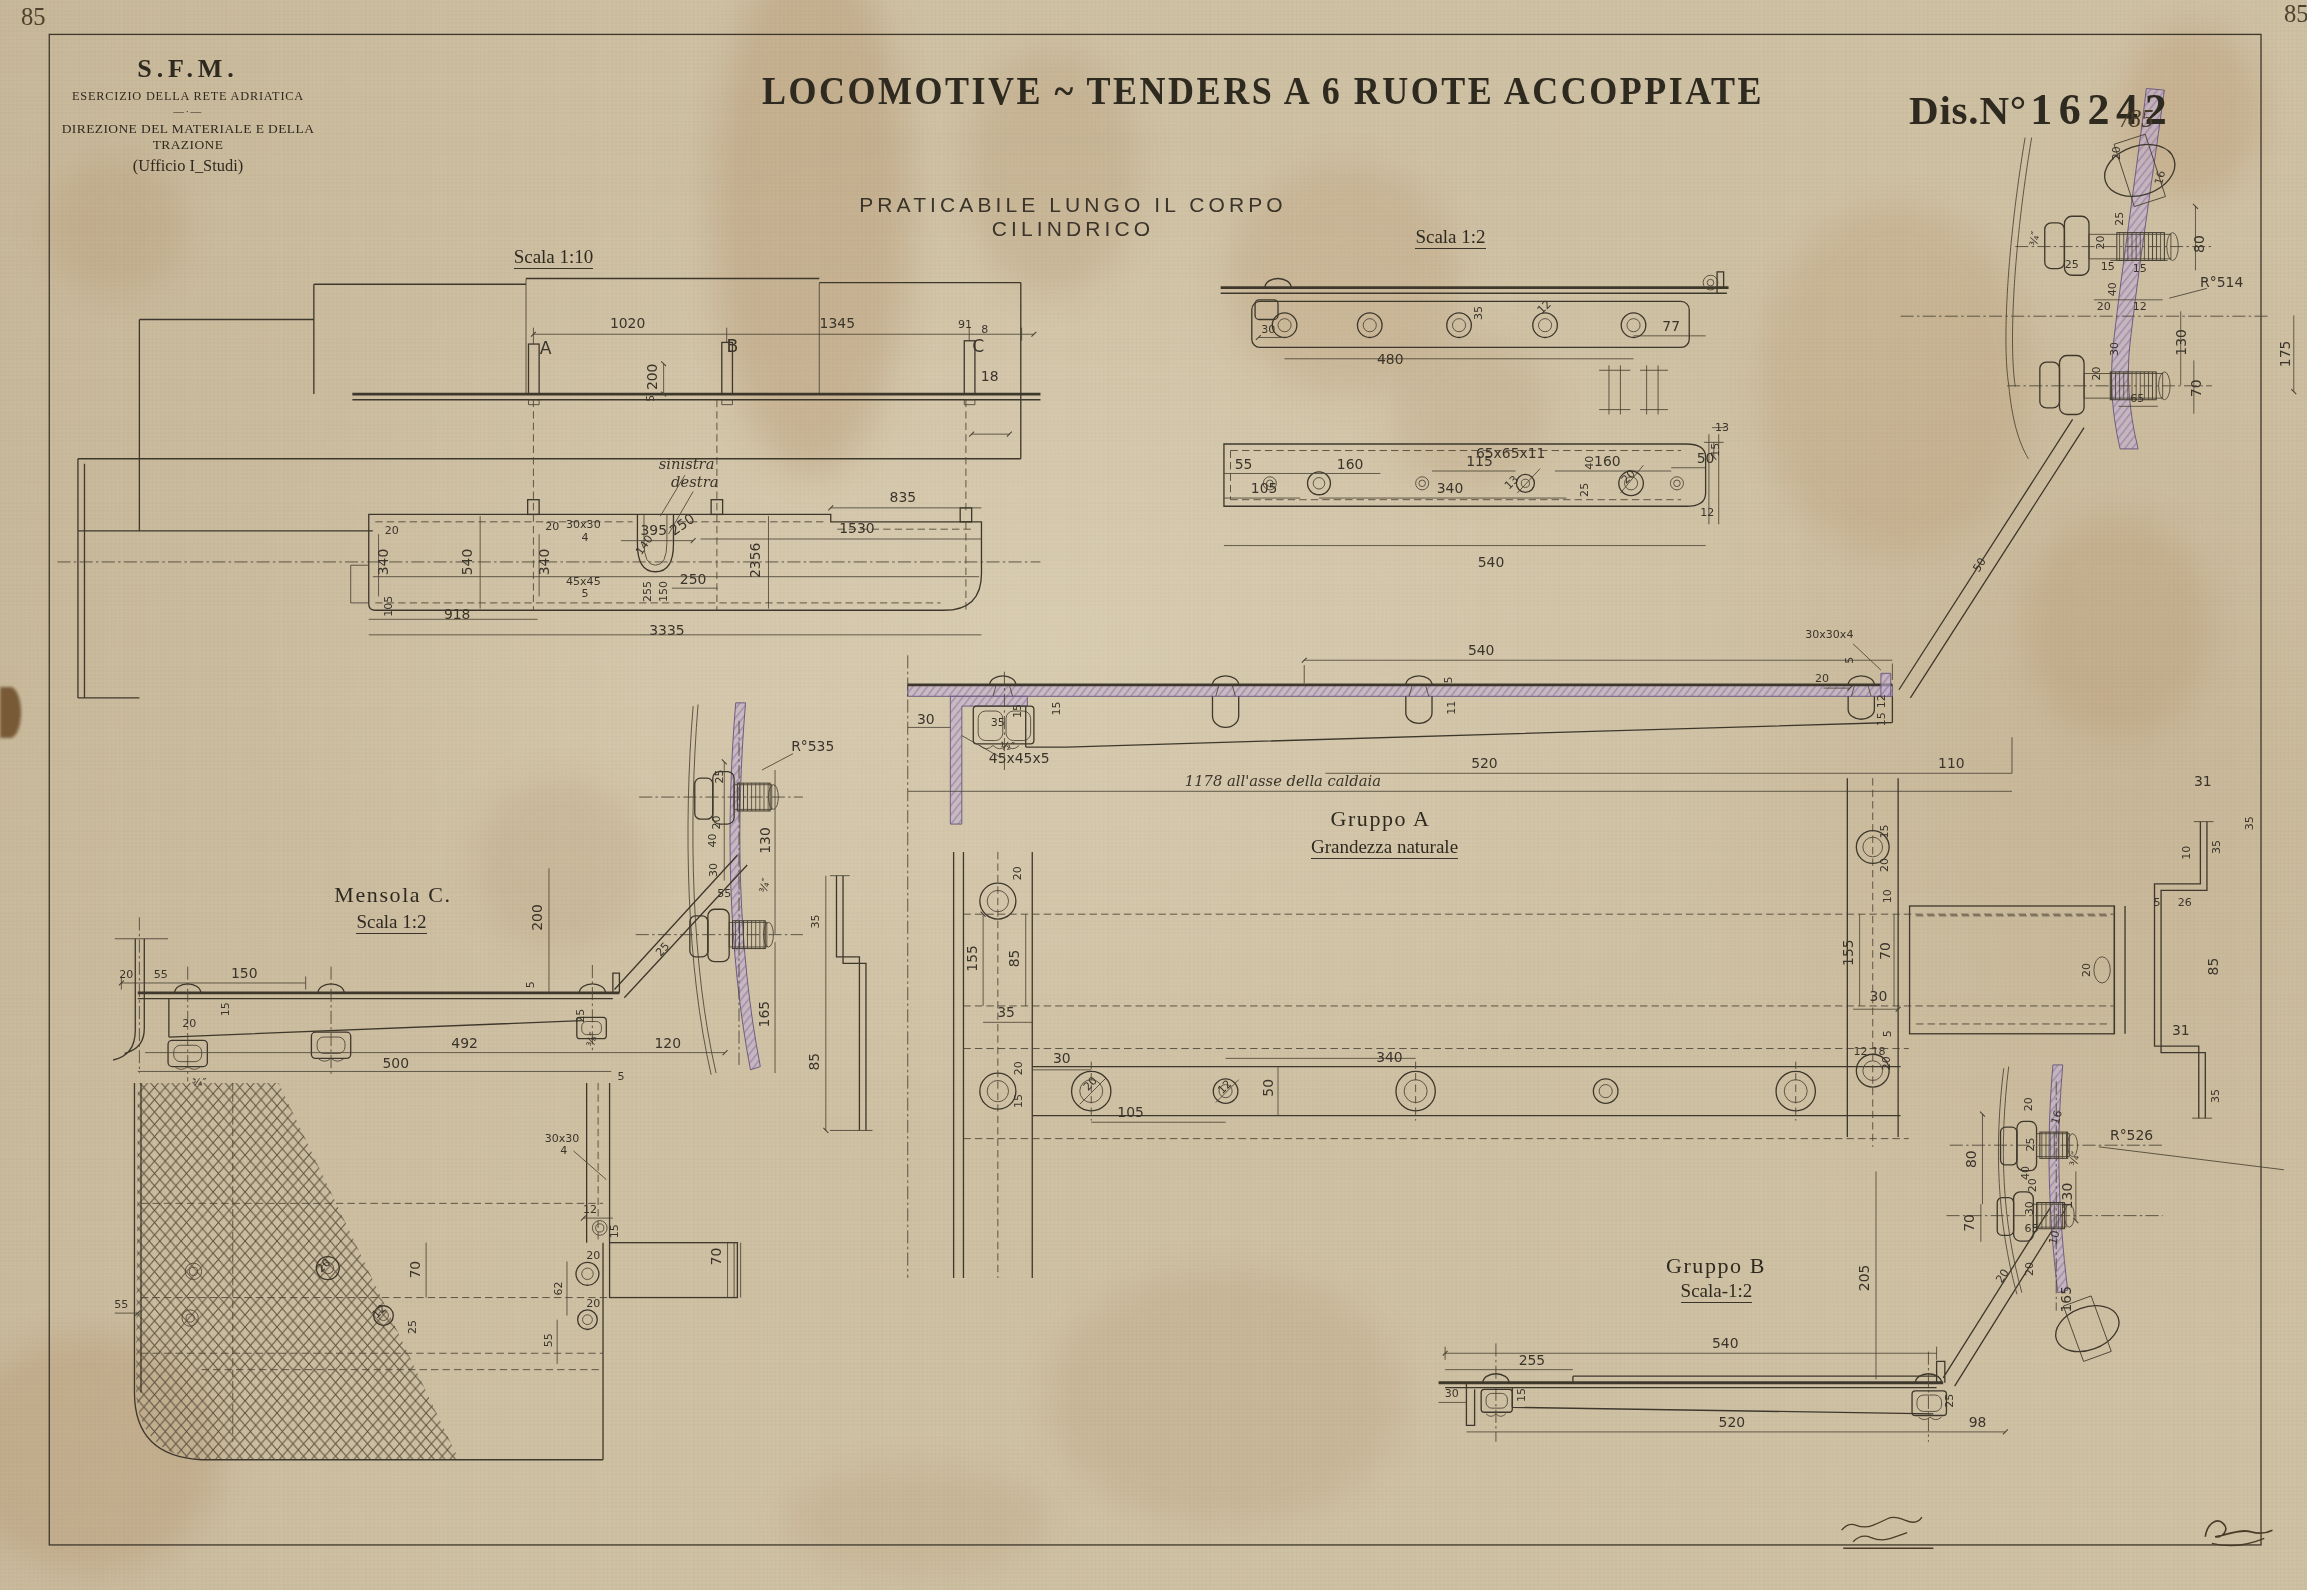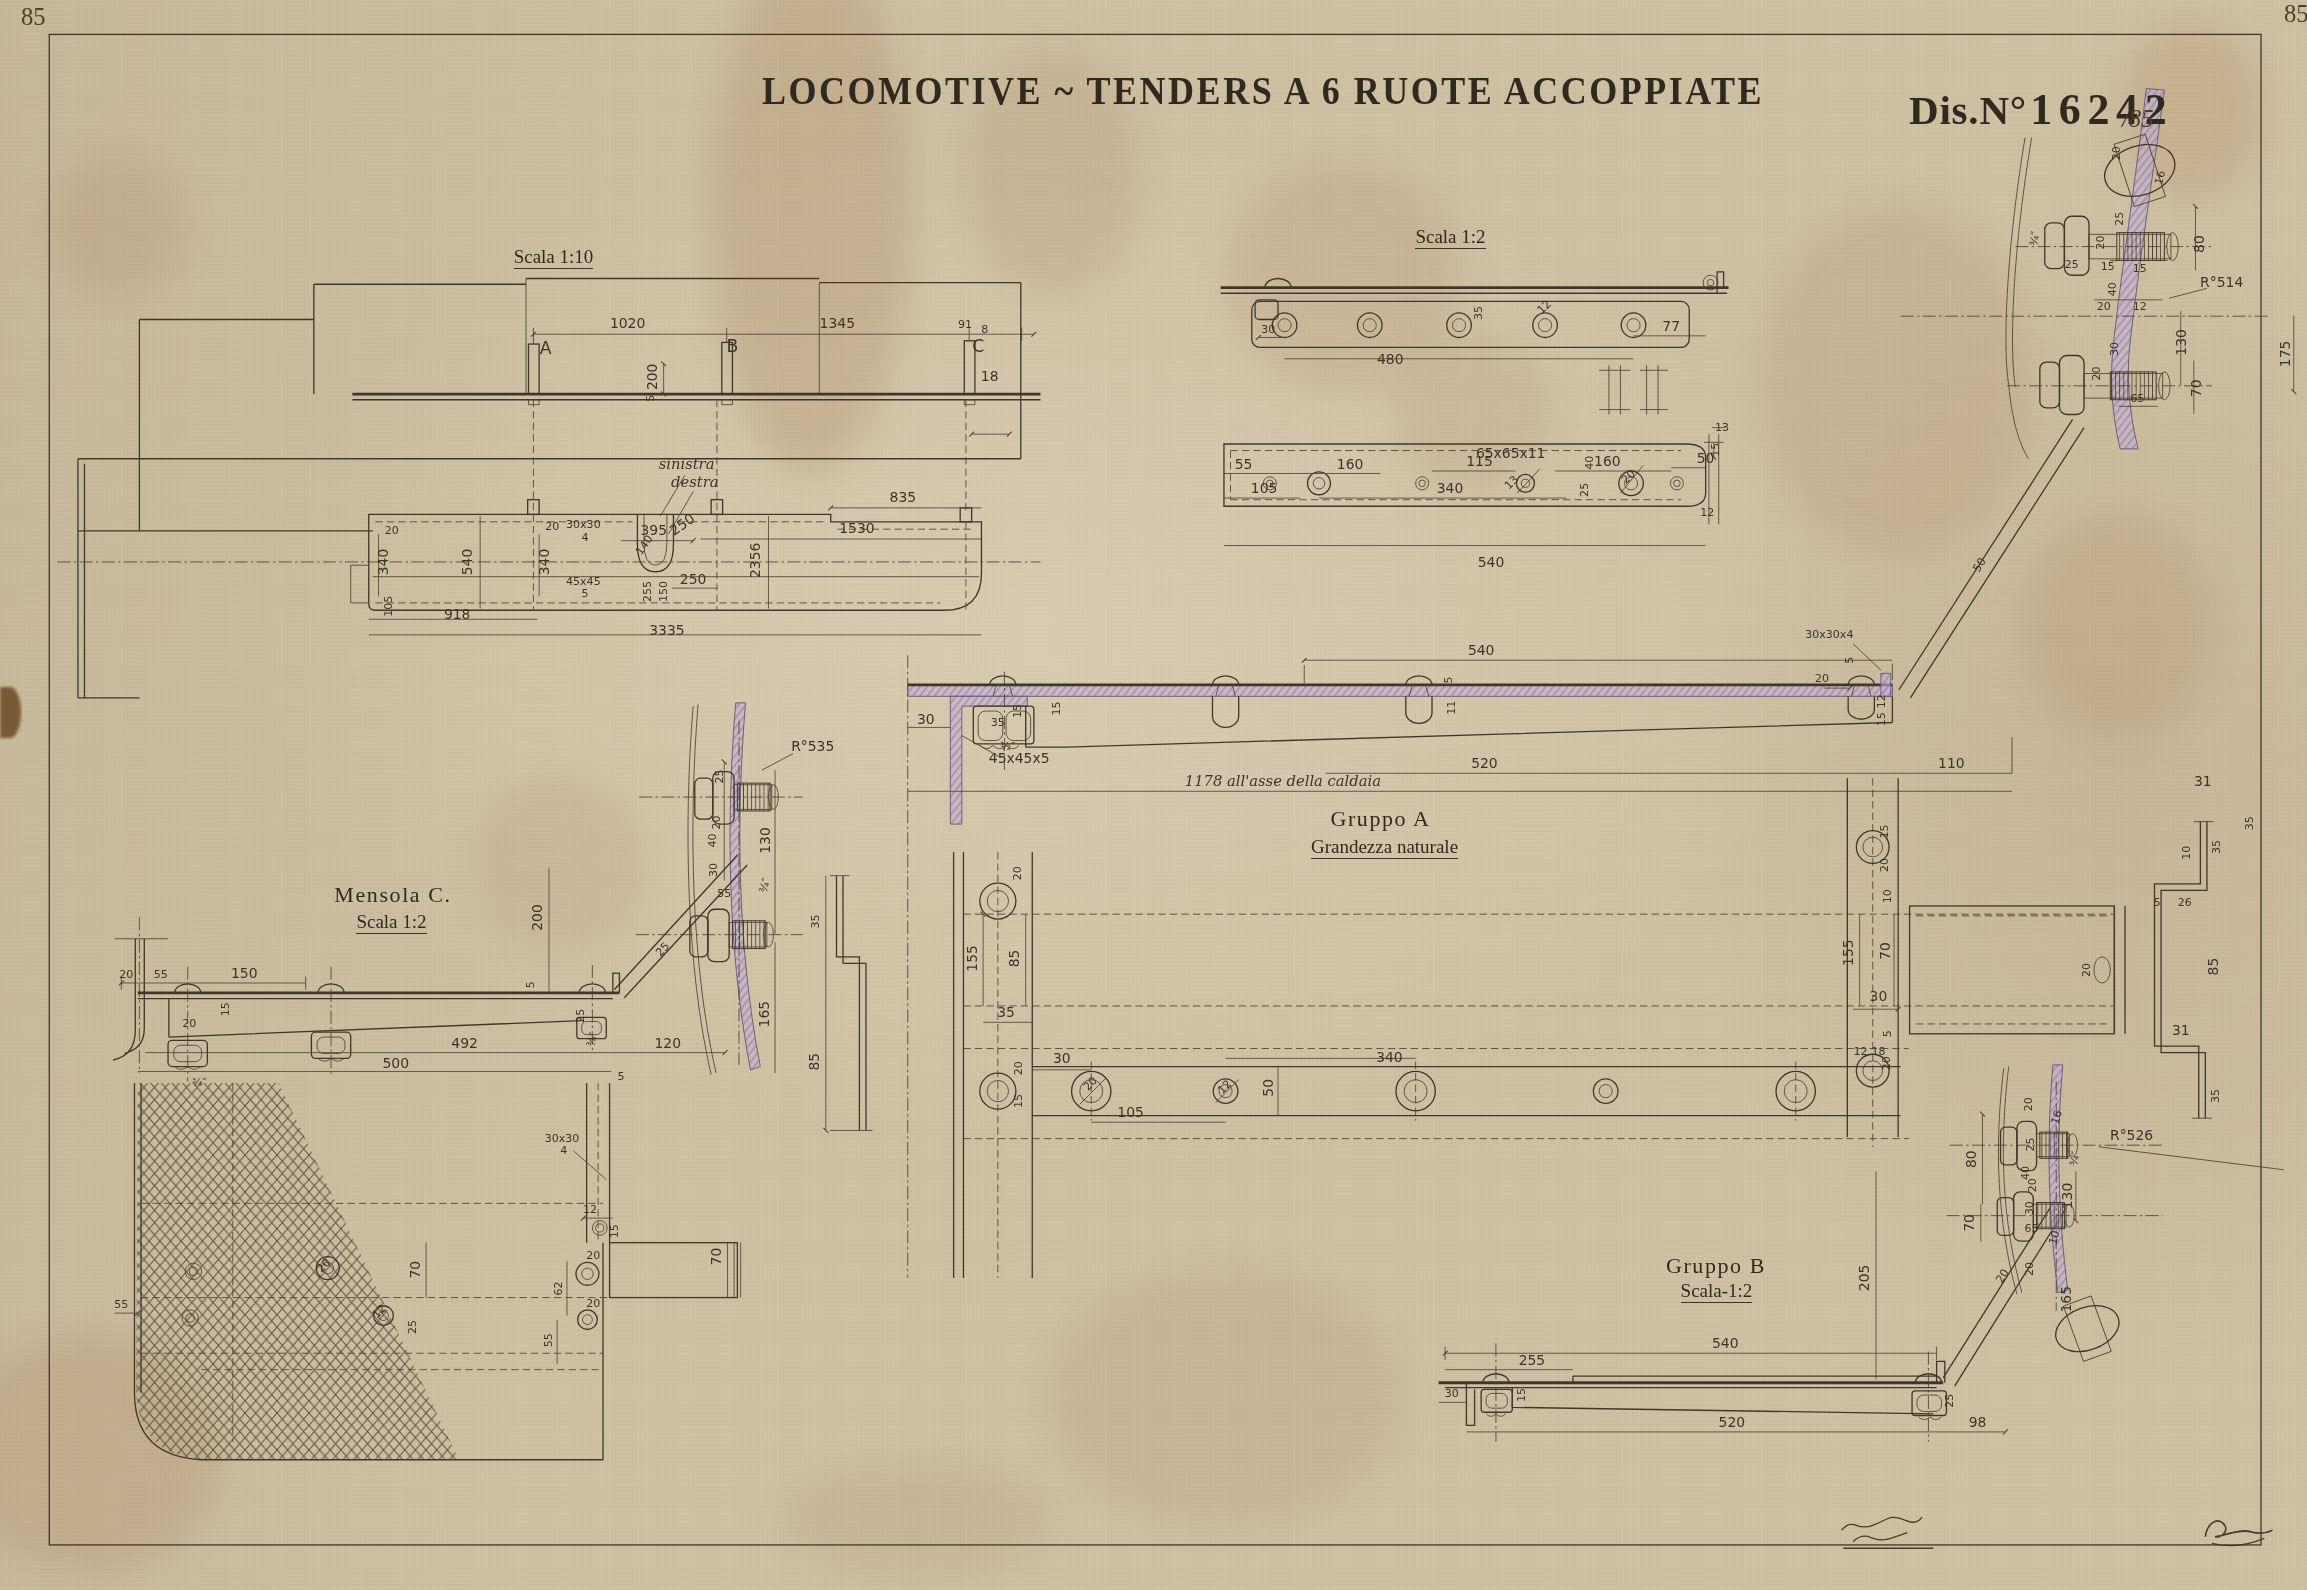--- a/index.html
+++ b/index.html
@@ -559,24 +559,32 @@
       <text x="2512" y="1512" transform="rotate(-75 2512 1512)" class="lbl ds">10</text>
       <text x="2482" y="1549" transform="rotate(-90 2482 1549)" class="lbl ds">20</text>
       <text x="2528" y="1586" transform="rotate(-90 2528 1586)" class="lbl d">165</text>
       <text x="2689" y="960" class="lbl d">31</text>
       <text x="2750" y="1005" transform="rotate(-90 2750 1005)" class="lbl ds">35</text>
     </svg>
 
   <div class="t c85l">85</div>
   <div class="t c85r">85</div>
 
+  <div class="t org">
+    <div class="l1">S.F.M.</div>
+    <div class="l2">ESERCIZIO DELLA RETE ADRIATICA</div>
+    <div class="dv">—·—</div>
+    <div class="l3">DIREZIONE DEL MATERIALE E DELLA TRAZIONE</div>
+    <div class="l4">(Ufficio I_Studi)</div>
+  </div>
 
   <div class="t ttl">LOCOMOTIVE ~ TENDERS A 6 RUOTE ACCOPPIATE</div>
 
 
+  <div class="t prj">PRATICABILE LUNGO IL CORPO CILINDRICO</div>
 
   <div class="t dis">
     <span class="a">Dis.N°</span>
     <span class="b">16242</span>
   </div>
   <div class="t dis-sub">/<span>85</span></div>
 
   <div class="t vt v110"><span class="sc">Scala 1:10</span></div>
   <div class="t vt v12a"><span class="sc">Scala 1:2</span></div>
 

